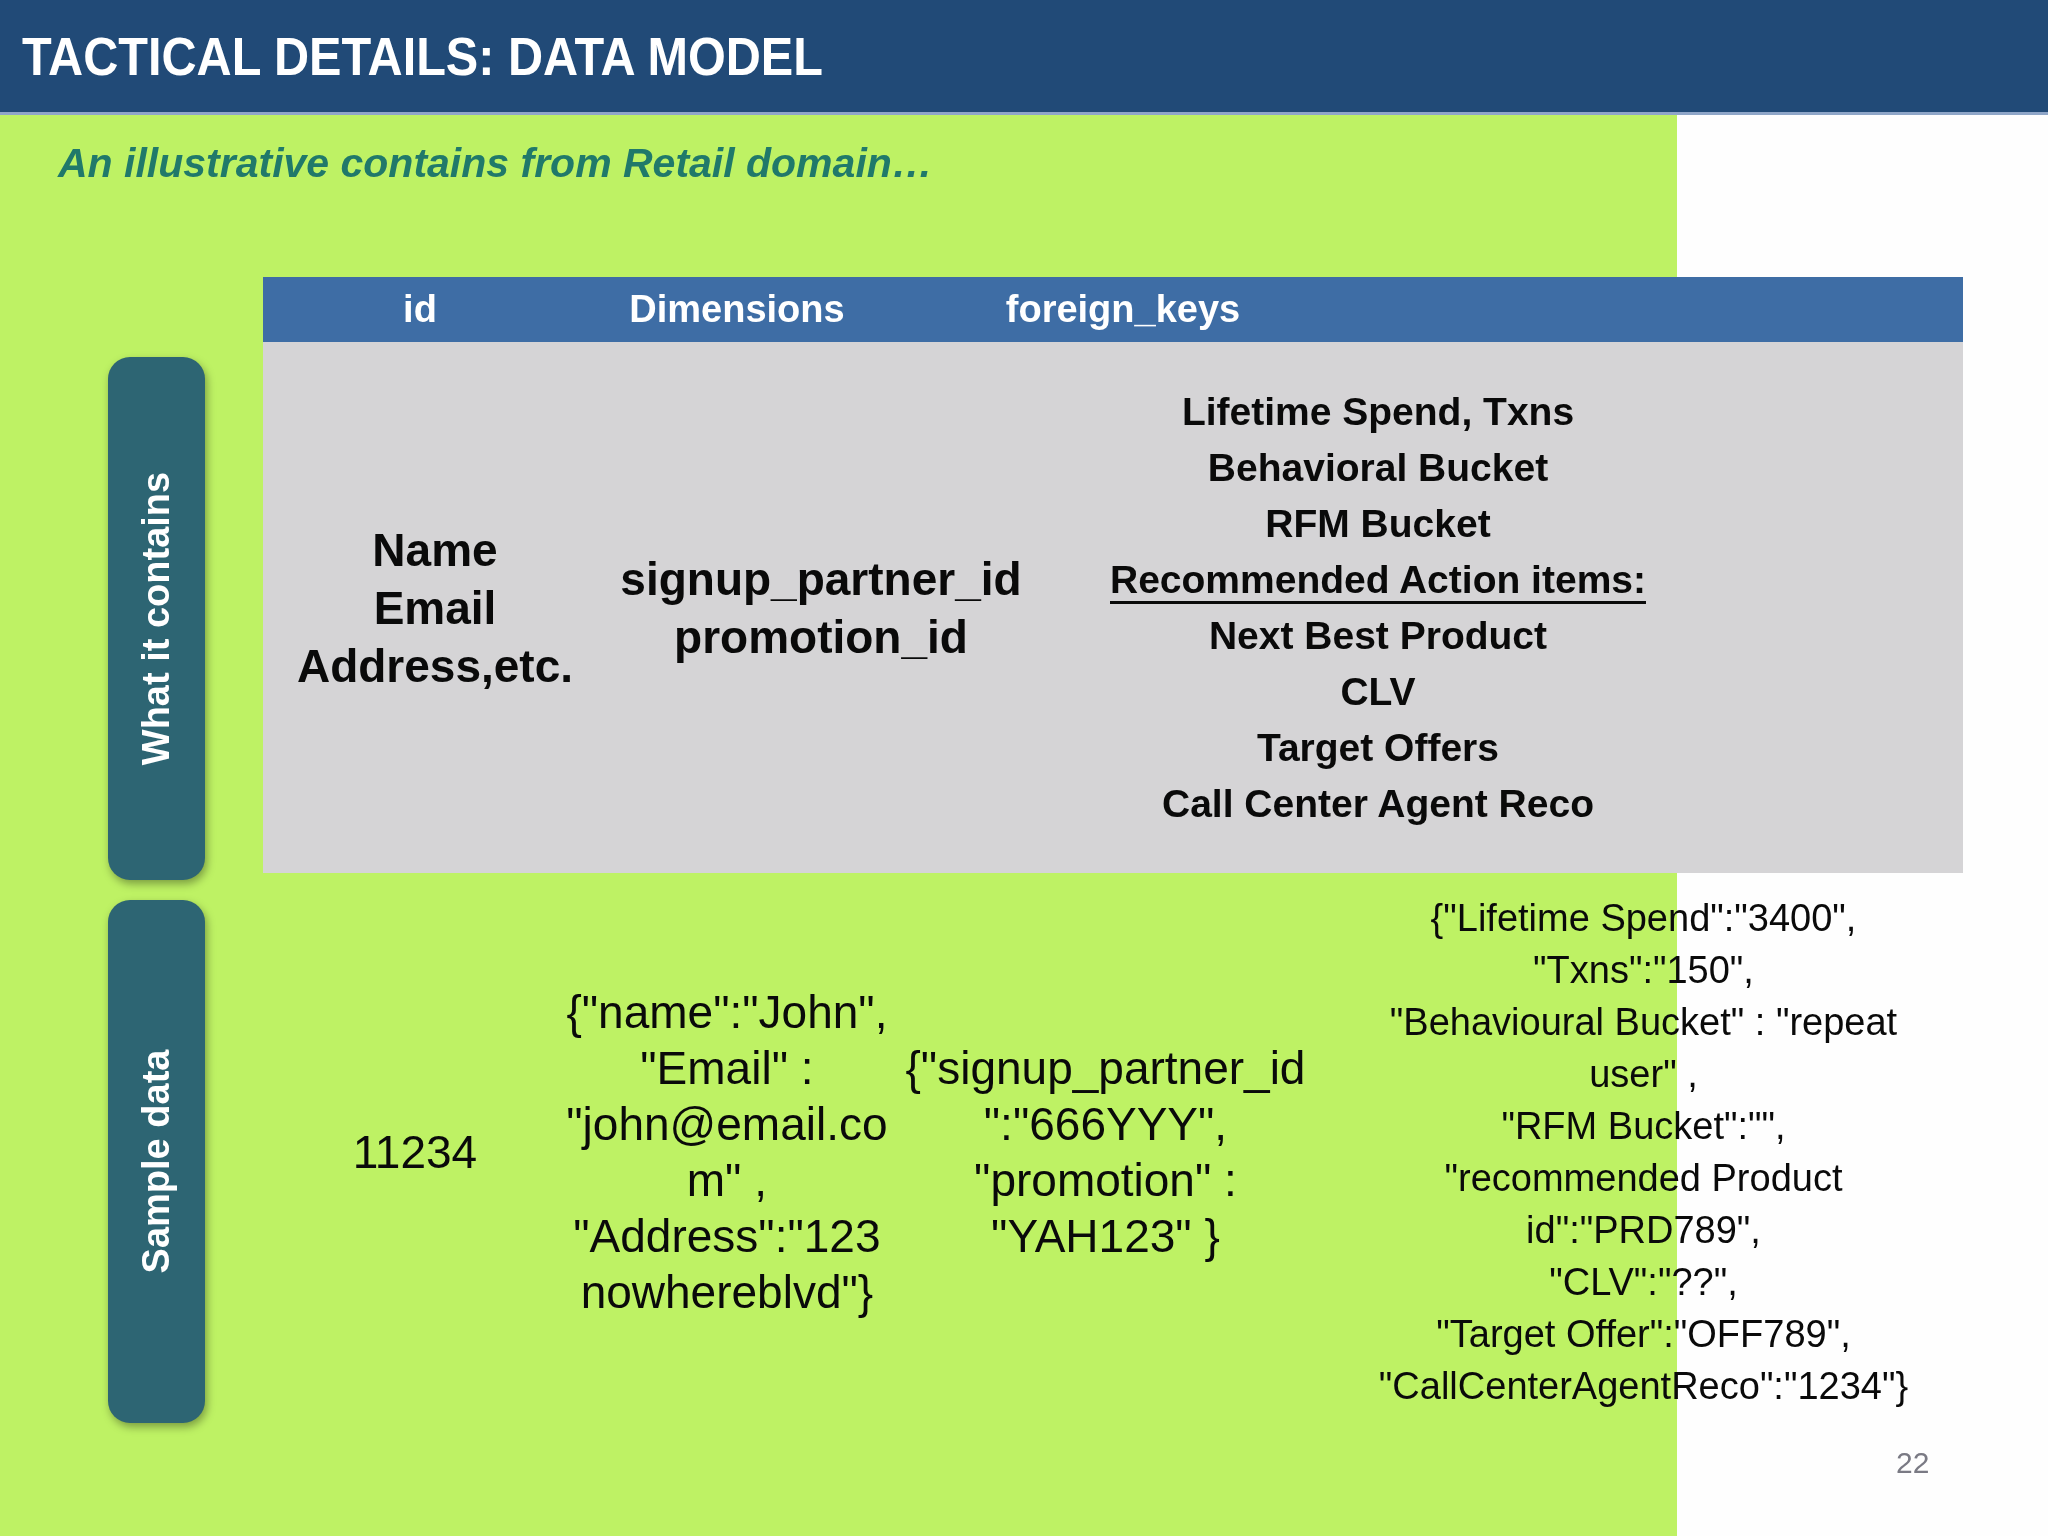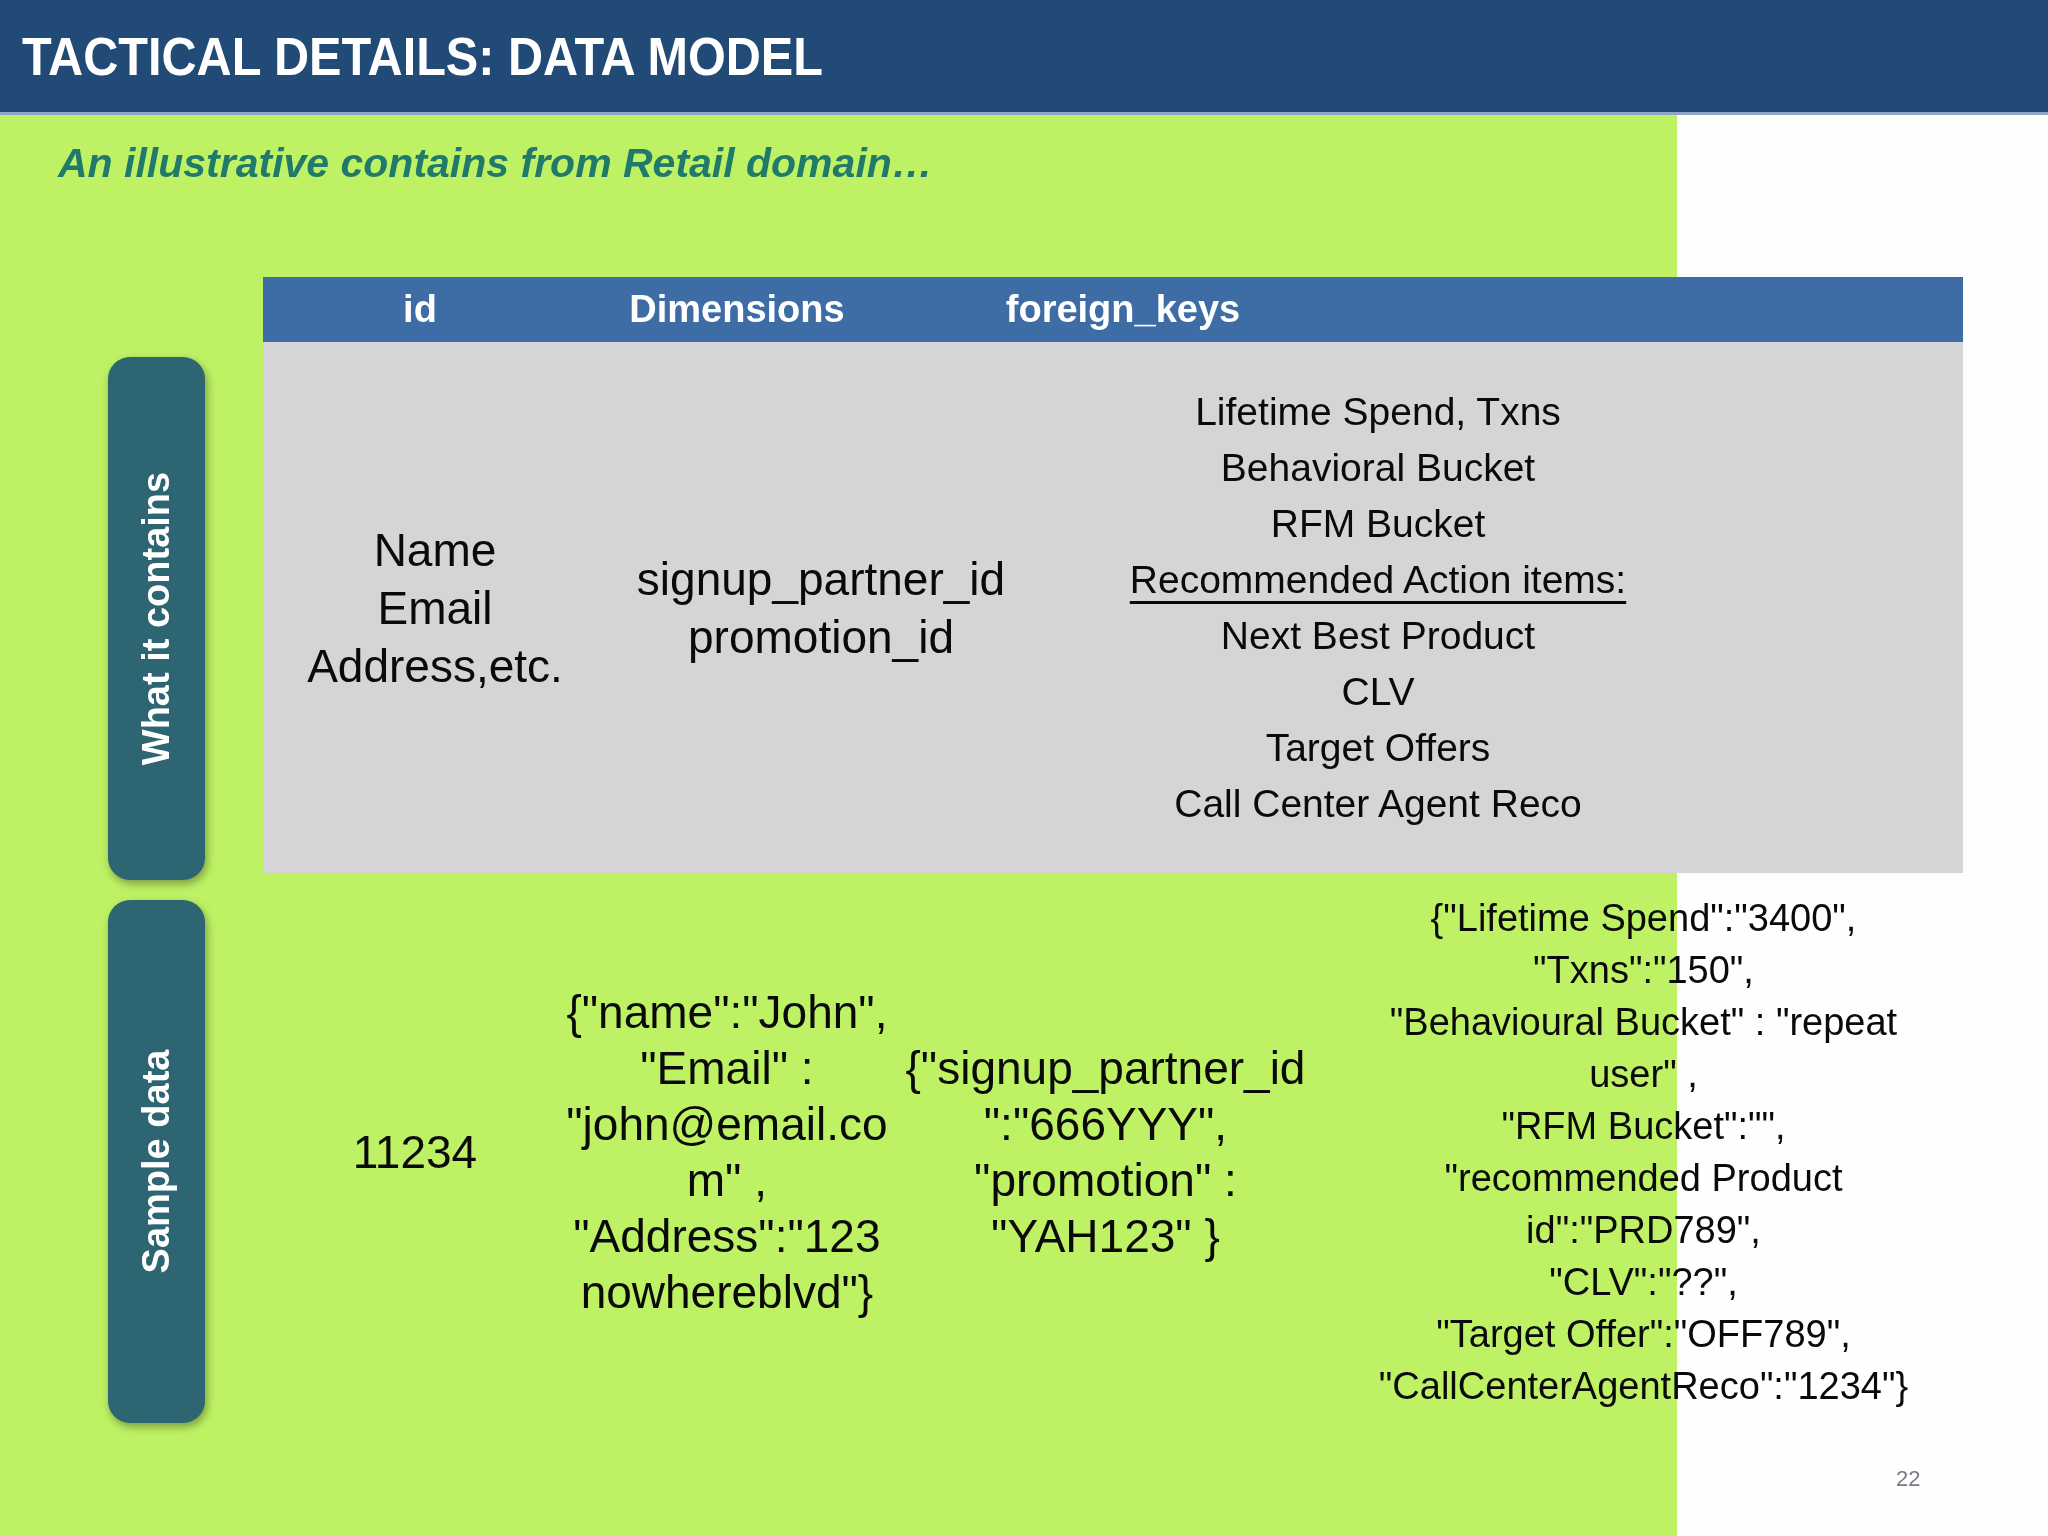--- a/index.html
+++ b/index.html
@@ -45,21 +45,21 @@
   .t-sample{background:transparent;height:557px;}
   .cell{
     display:flex;flex-direction:column;justify-content:center;align-items:center;
     text-align:center;color:#0a0a0a;box-sizing:border-box;margin-left:12px;
   }
   .c-id{width:290px;}
   .c-dim{width:320px;}
   .c-fk{width:428px;}
   .c-met{width:662px;}
   .pre{white-space:pre-line;}
-  .t-contains .cell{font-weight:normal;font-size:46px;line-height:58px;}
+  .t-contains .cell{font-weight:bold;font-size:46px;line-height:58px;}
   .t-contains .c-met{font-size:39px;line-height:56px;}
   .t-sample .cell{font-weight:normal;font-size:46px;line-height:56px;}
   .t-sample .c-met{font-size:38px;line-height:52px;}
   .u-line{
     text-decoration:underline;
     text-decoration-thickness:3px;
     text-underline-offset:8px;
   }
 
   
@@ -72,21 +72,21 @@
   .side-box-1{top:357px;height:523px;}
   .side-box-2{top:900px;height:523px;}
   .side-box .v-label{
     transform:rotate(-90deg);white-space:nowrap;
     color:#ffffff;font-weight:bold;font-size:38px;
   }
 
   
   .page-number{
     position:absolute;left:1896px;top:1446px;
-    color:#7a7a84;font-size:22px;margin-top:20px;
+    color:#7a7a84;font-size:30px;
   }
 </style>
 </head>
 <body>
 
 <div class="slide">
 
   <div class="title-bar">
     <h1>TACTICAL DETAILS: DATA MODEL</h1>
   </div>

